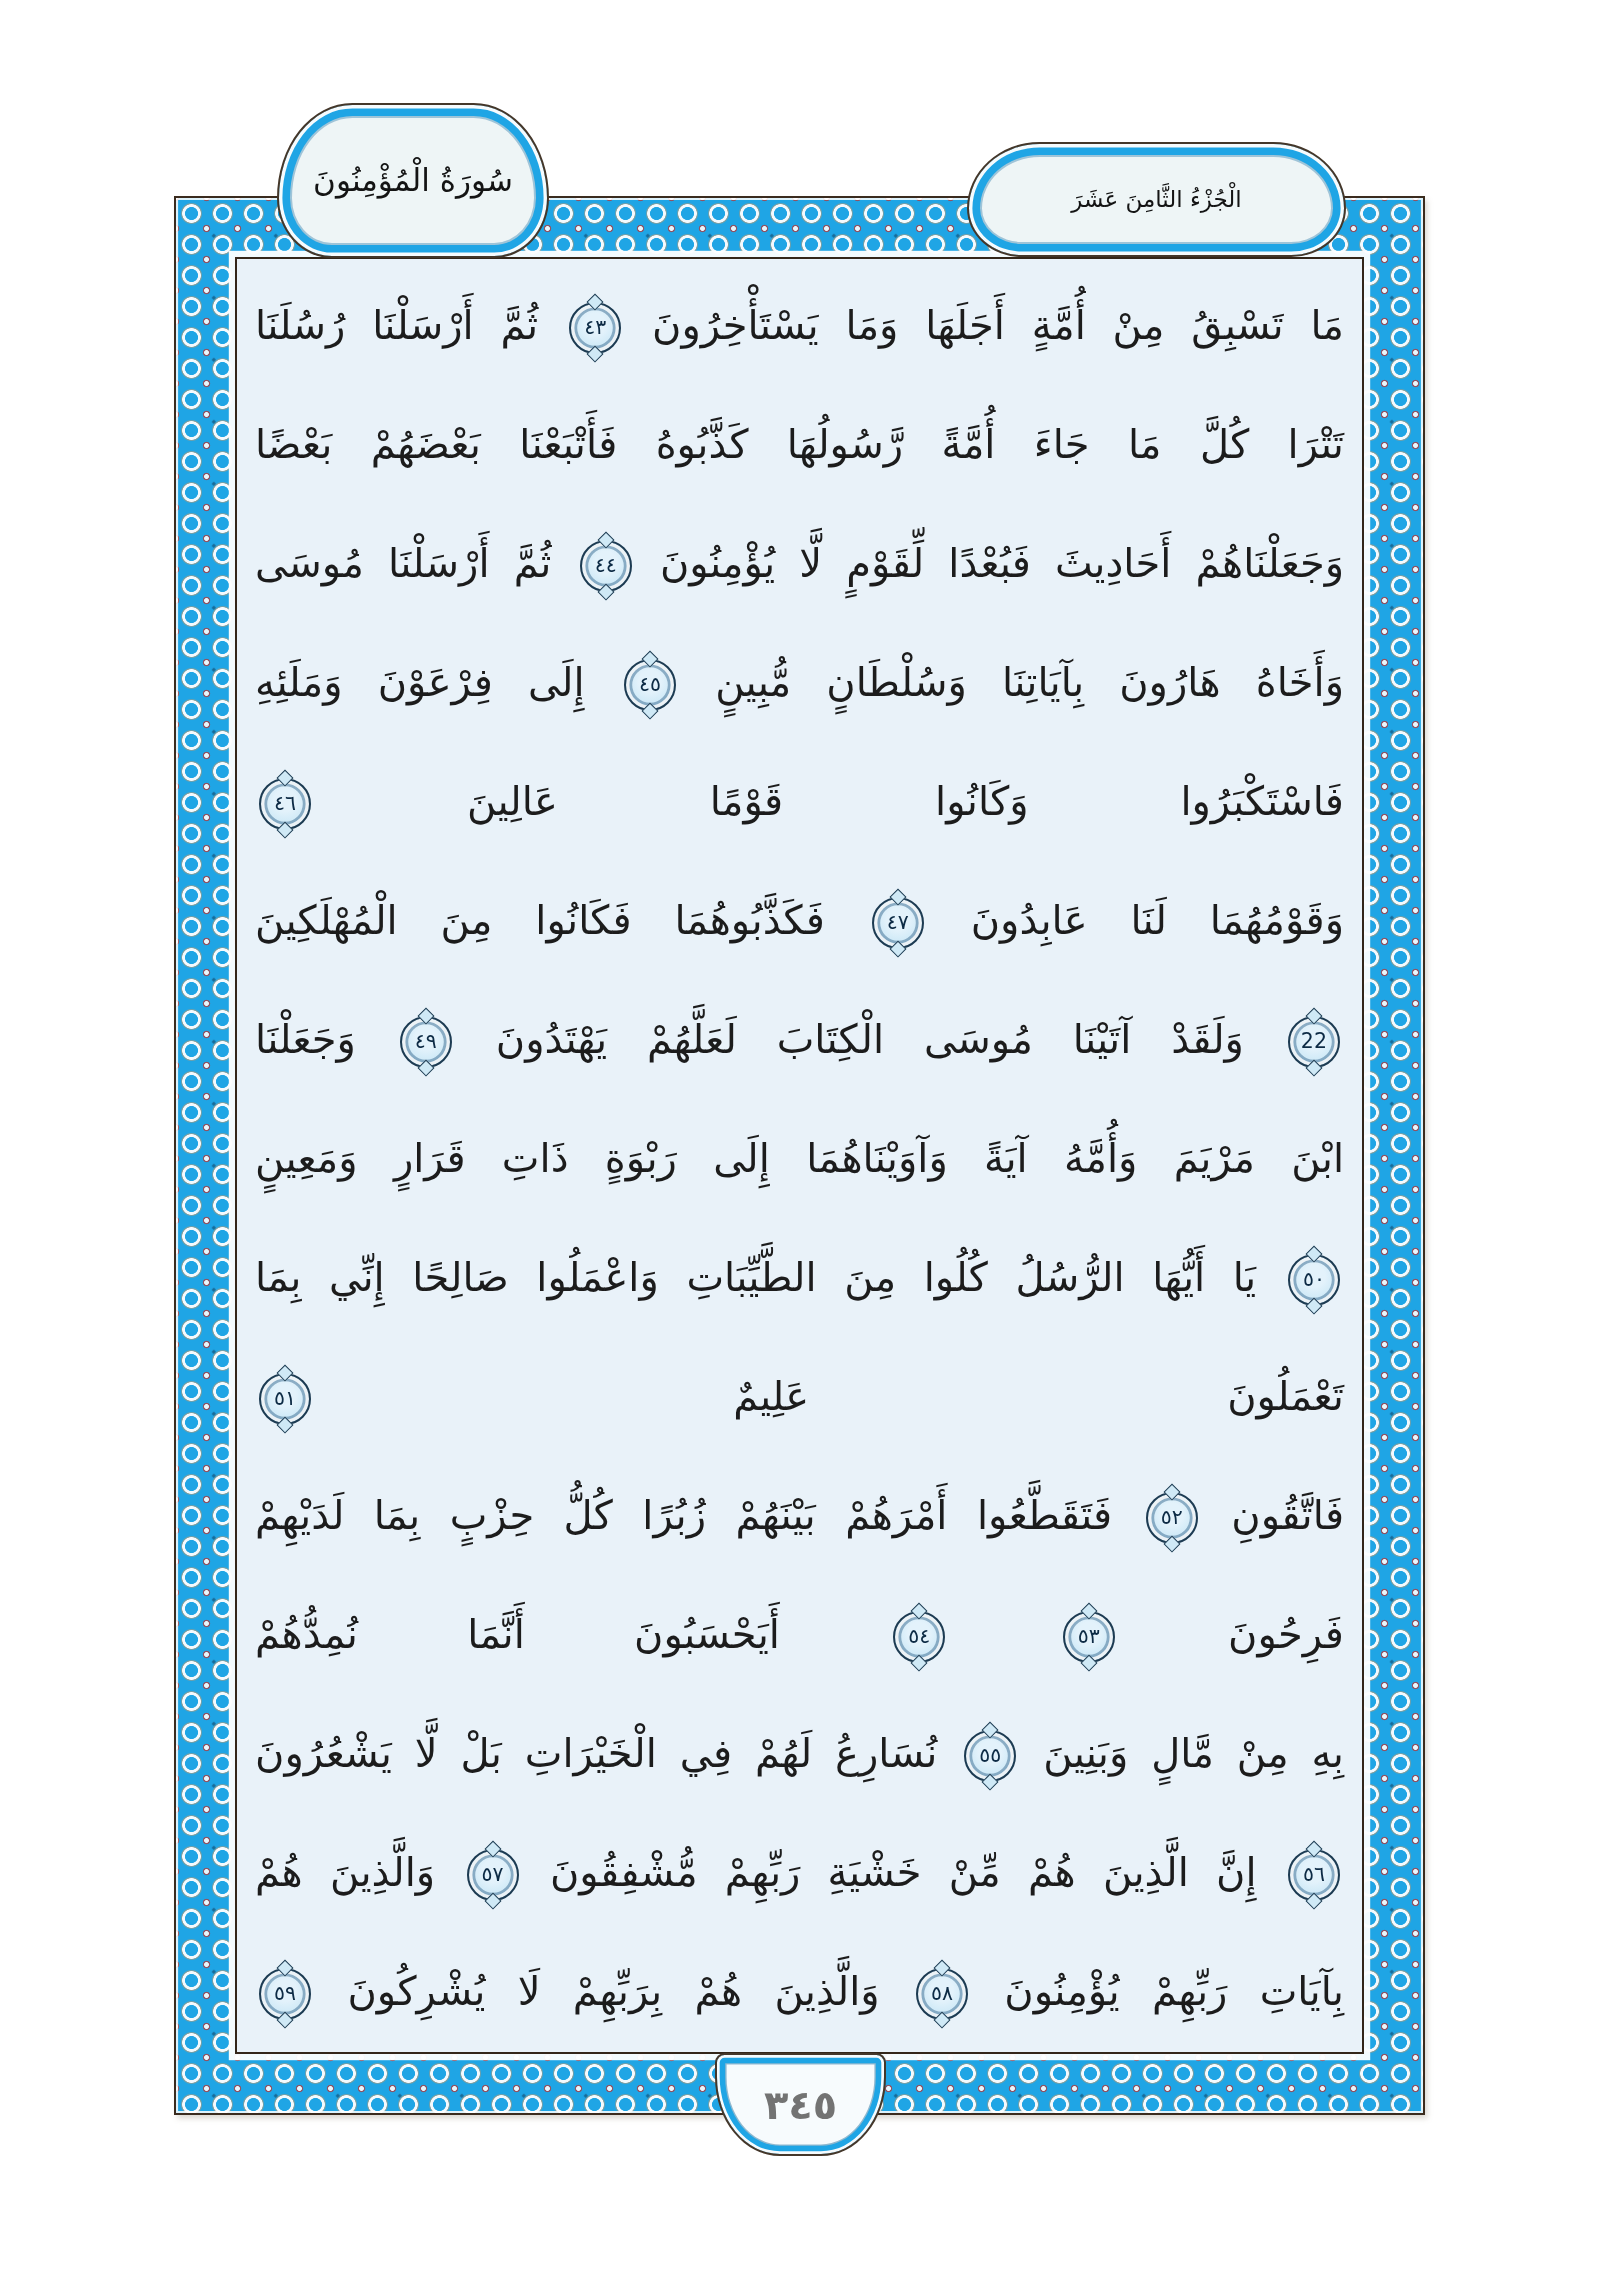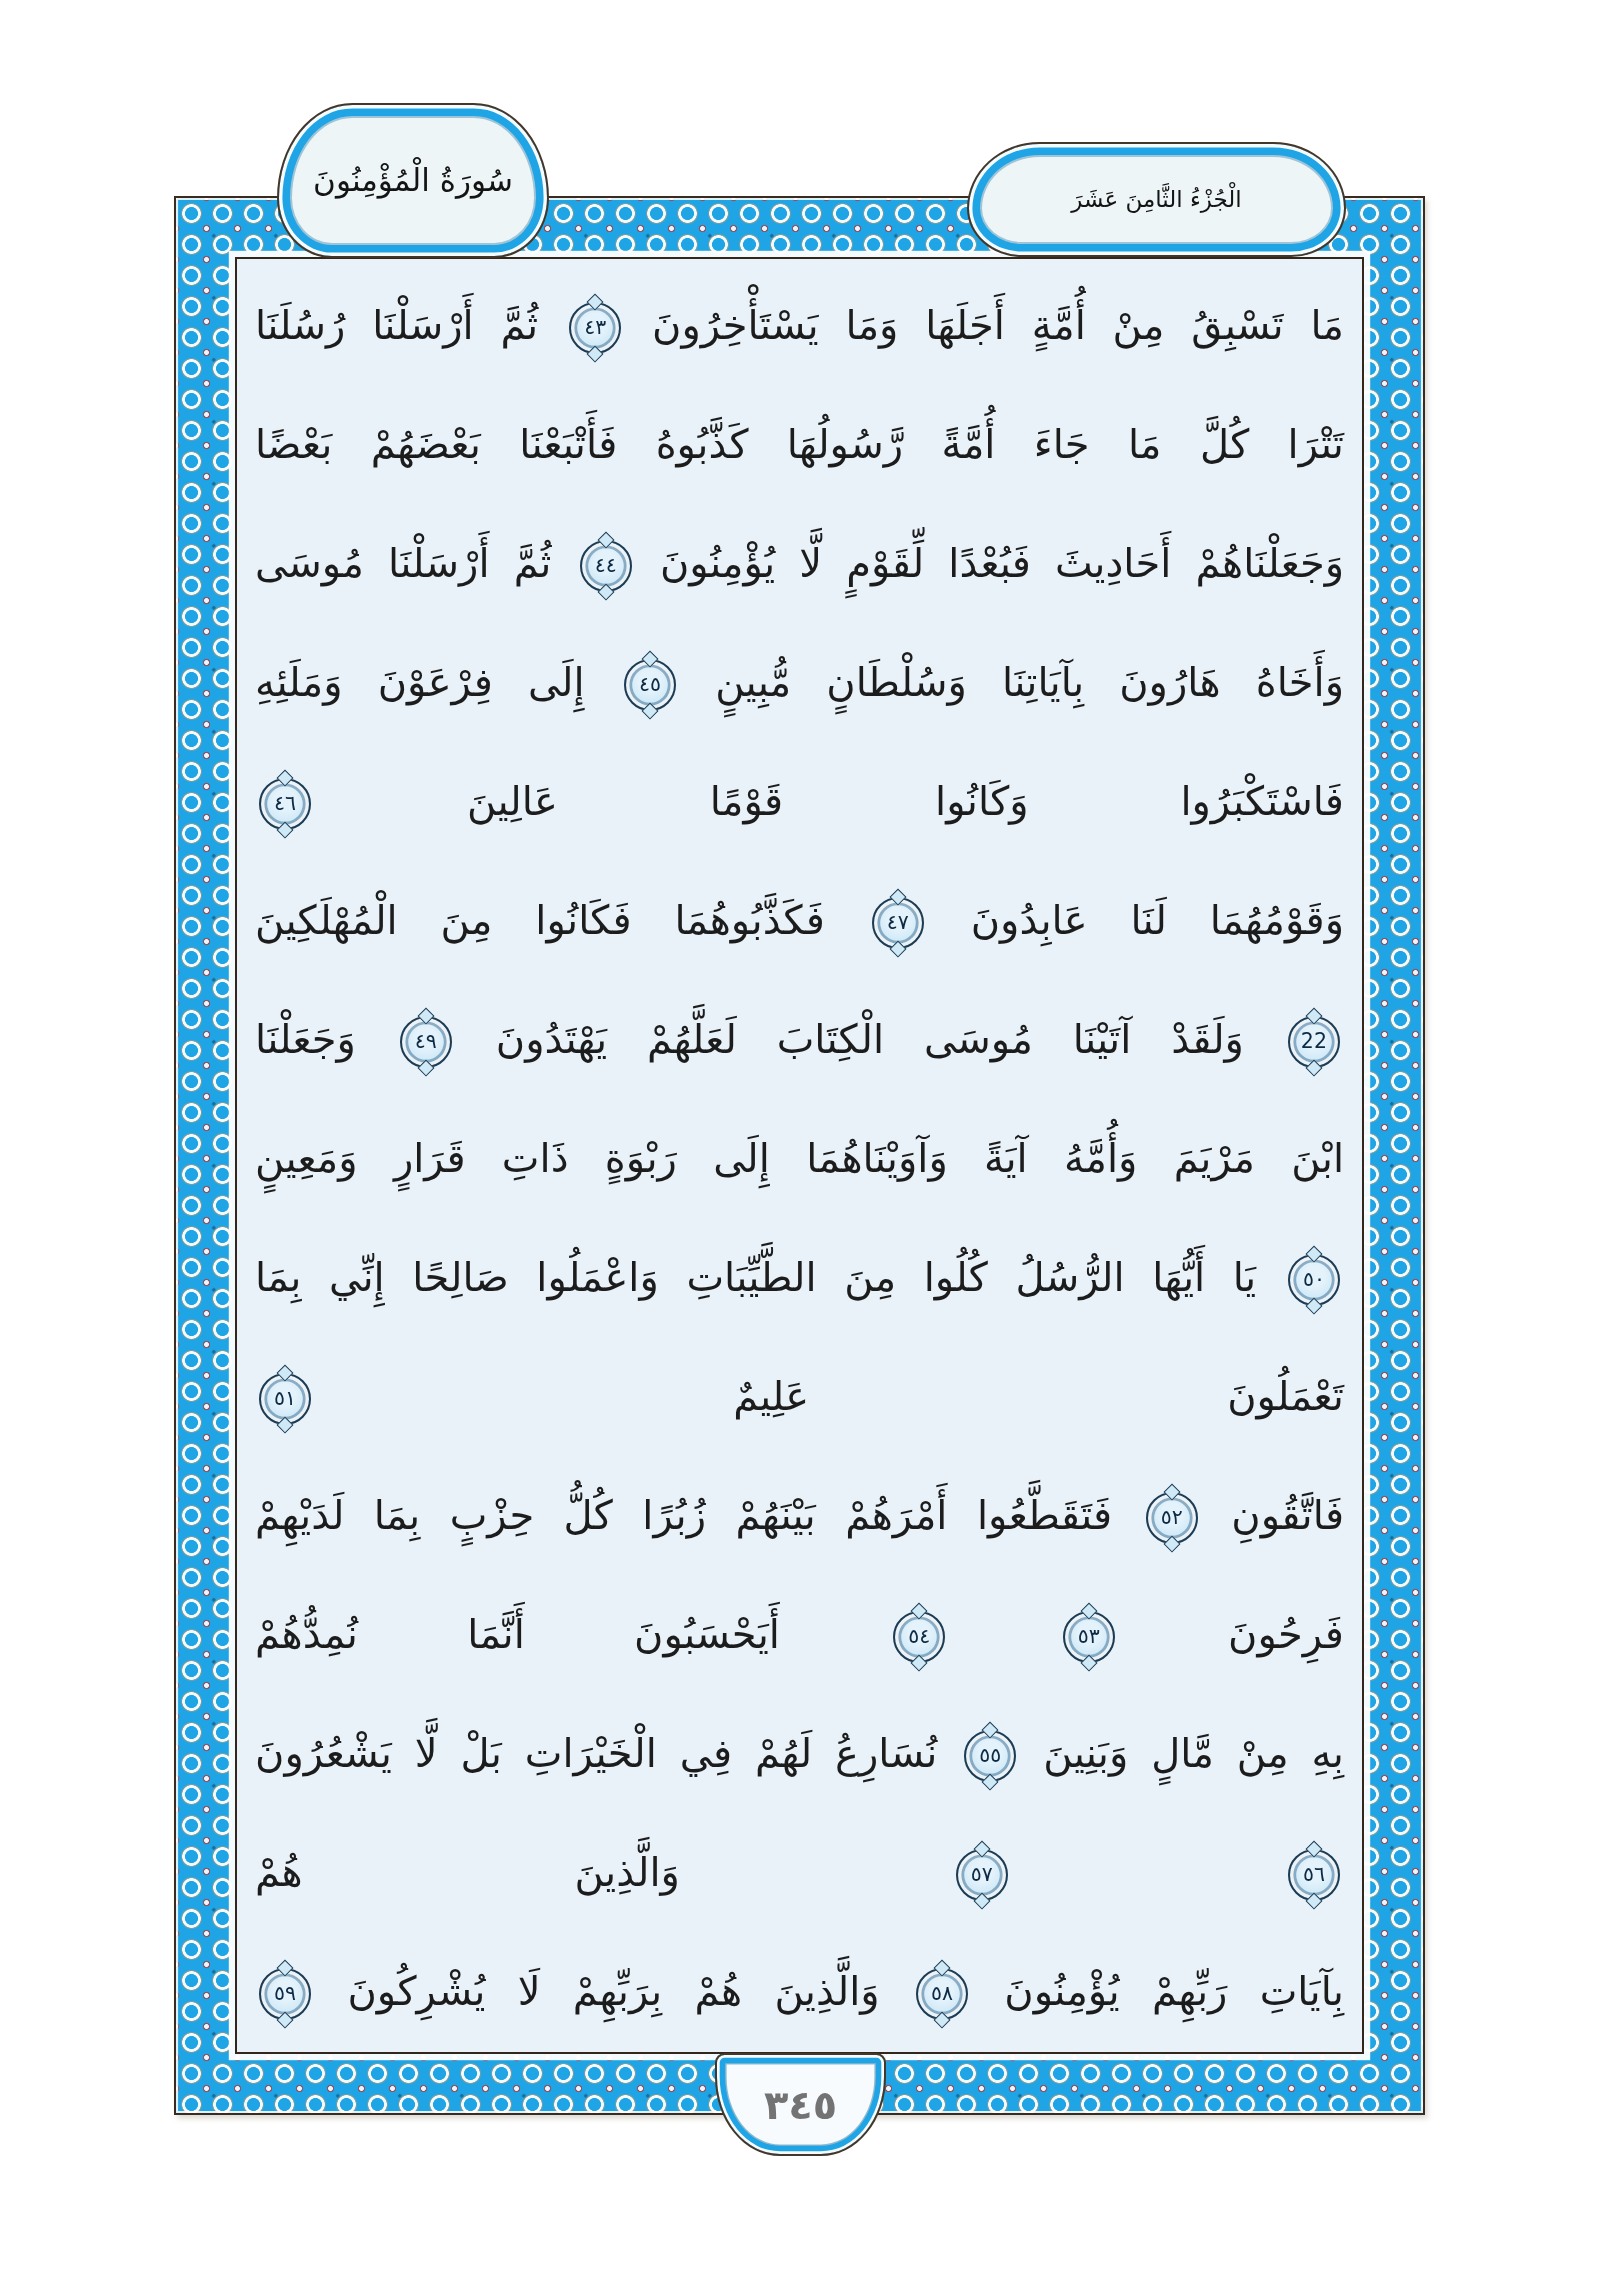--- a/index.html
+++ b/index.html
@@ -75,21 +75,21 @@
           <div class="line"><span class="ayah">وَأَخَاهُ هَارُونَ بِآيَاتِنَا وَسُلْطَانٍ مُّبِينٍ</span> <span class="marker"><span class="marker-num">٤٥</span></span> <span class="ayah">إِلَى فِرْعَوْنَ وَمَلَئِهِ</span> </div>
           <div class="line"><span class="ayah">فَاسْتَكْبَرُوا وَكَانُوا قَوْمًا عَالِينَ</span> <span class="marker"><span class="marker-num">٤٦</span></span>  </div>
           <div class="line"><span class="ayah">وَقَوْمُهُمَا لَنَا عَابِدُونَ</span> <span class="marker"><span class="marker-num">٤٧</span></span> <span class="ayah">فَكَذَّبُوهُمَا فَكَانُوا مِنَ الْمُهْلَكِينَ</span> </div>
           <div class="line"><span class="marker"><span class="marker-num">22</span></span> <span class="ayah">وَلَقَدْ آتَيْنَا مُوسَى الْكِتَابَ لَعَلَّهُمْ يَهْتَدُونَ</span> <span class="marker"><span class="marker-num">٤٩</span></span> <span class="ayah">وَجَعَلْنَا</span> </div>
           <div class="line"><span class="ayah">ابْنَ مَرْيَمَ وَأُمَّهُ آيَةً وَآوَيْنَاهُمَا إِلَى رَبْوَةٍ ذَاتِ قَرَارٍ وَمَعِينٍ</span> </div>
           <div class="line"><span class="marker"><span class="marker-num">٥٠</span></span> <span class="ayah">يَا أَيُّهَا الرُّسُلُ كُلُوا مِنَ الطَّيِّبَاتِ وَاعْمَلُوا صَالِحًا إِنِّي بِمَا</span> </div>
           <div class="line"><span class="ayah">تَعْمَلُونَ عَلِيمٌ</span> <span class="marker"><span class="marker-num">٥١</span></span>  </div>
           <div class="line"><span class="ayah">فَاتَّقُونِ</span> <span class="marker"><span class="marker-num">٥٢</span></span> <span class="ayah">فَتَقَطَّعُوا أَمْرَهُمْ بَيْنَهُمْ زُبُرًا كُلُّ حِزْبٍ بِمَا لَدَيْهِمْ</span> </div>
           <div class="line"><span class="ayah">فَرِحُونَ</span> <span class="marker"><span class="marker-num">٥٣</span></span>  <span class="marker"><span class="marker-num">٥٤</span></span> <span class="ayah">أَيَحْسَبُونَ أَنَّمَا نُمِدُّهُمْ</span> </div>
           <div class="line"><span class="ayah">بِهِ مِنْ مَّالٍ وَبَنِينَ</span> <span class="marker"><span class="marker-num">٥٥</span></span> <span class="ayah">نُسَارِعُ لَهُمْ فِي الْخَيْرَاتِ بَلْ لَّا يَشْعُرُونَ</span> </div>
-          <div class="line"><span class="marker"><span class="marker-num">٥٦</span></span>  <span class="marker"><span class="marker-num">٥٧</span></span> <span class="ayah">وَالَّذِينَ هُمْ</span> </div>
+          <div class="line"><span class="marker"><span class="marker-num">٥٦</span></span> <span class="ayah">إِنَّ الَّذِينَ هُمْ مِّنْ خَشْيَةِ رَبِّهِمْ مُّشْفِقُونَ</span> <span class="marker"><span class="marker-num">٥٧</span></span> <span class="ayah">وَالَّذِينَ هُمْ</span> </div>
           <div class="line"><span class="ayah">بِآيَاتِ رَبِّهِمْ يُؤْمِنُونَ</span> <span class="marker"><span class="marker-num">٥٨</span></span> <span class="ayah">وَالَّذِينَ هُمْ بِرَبِّهِمْ لَا يُشْرِكُونَ</span> <span class="marker"><span class="marker-num">٥٩</span></span> </div>
         </div>
     </div>
   </div>
 
   <div class="cartouche surah">
     <span class="c-label">سُورَةُ الْمُؤْمِنُونَ</span>
   </div>
 
   <div class="cartouche juz">

